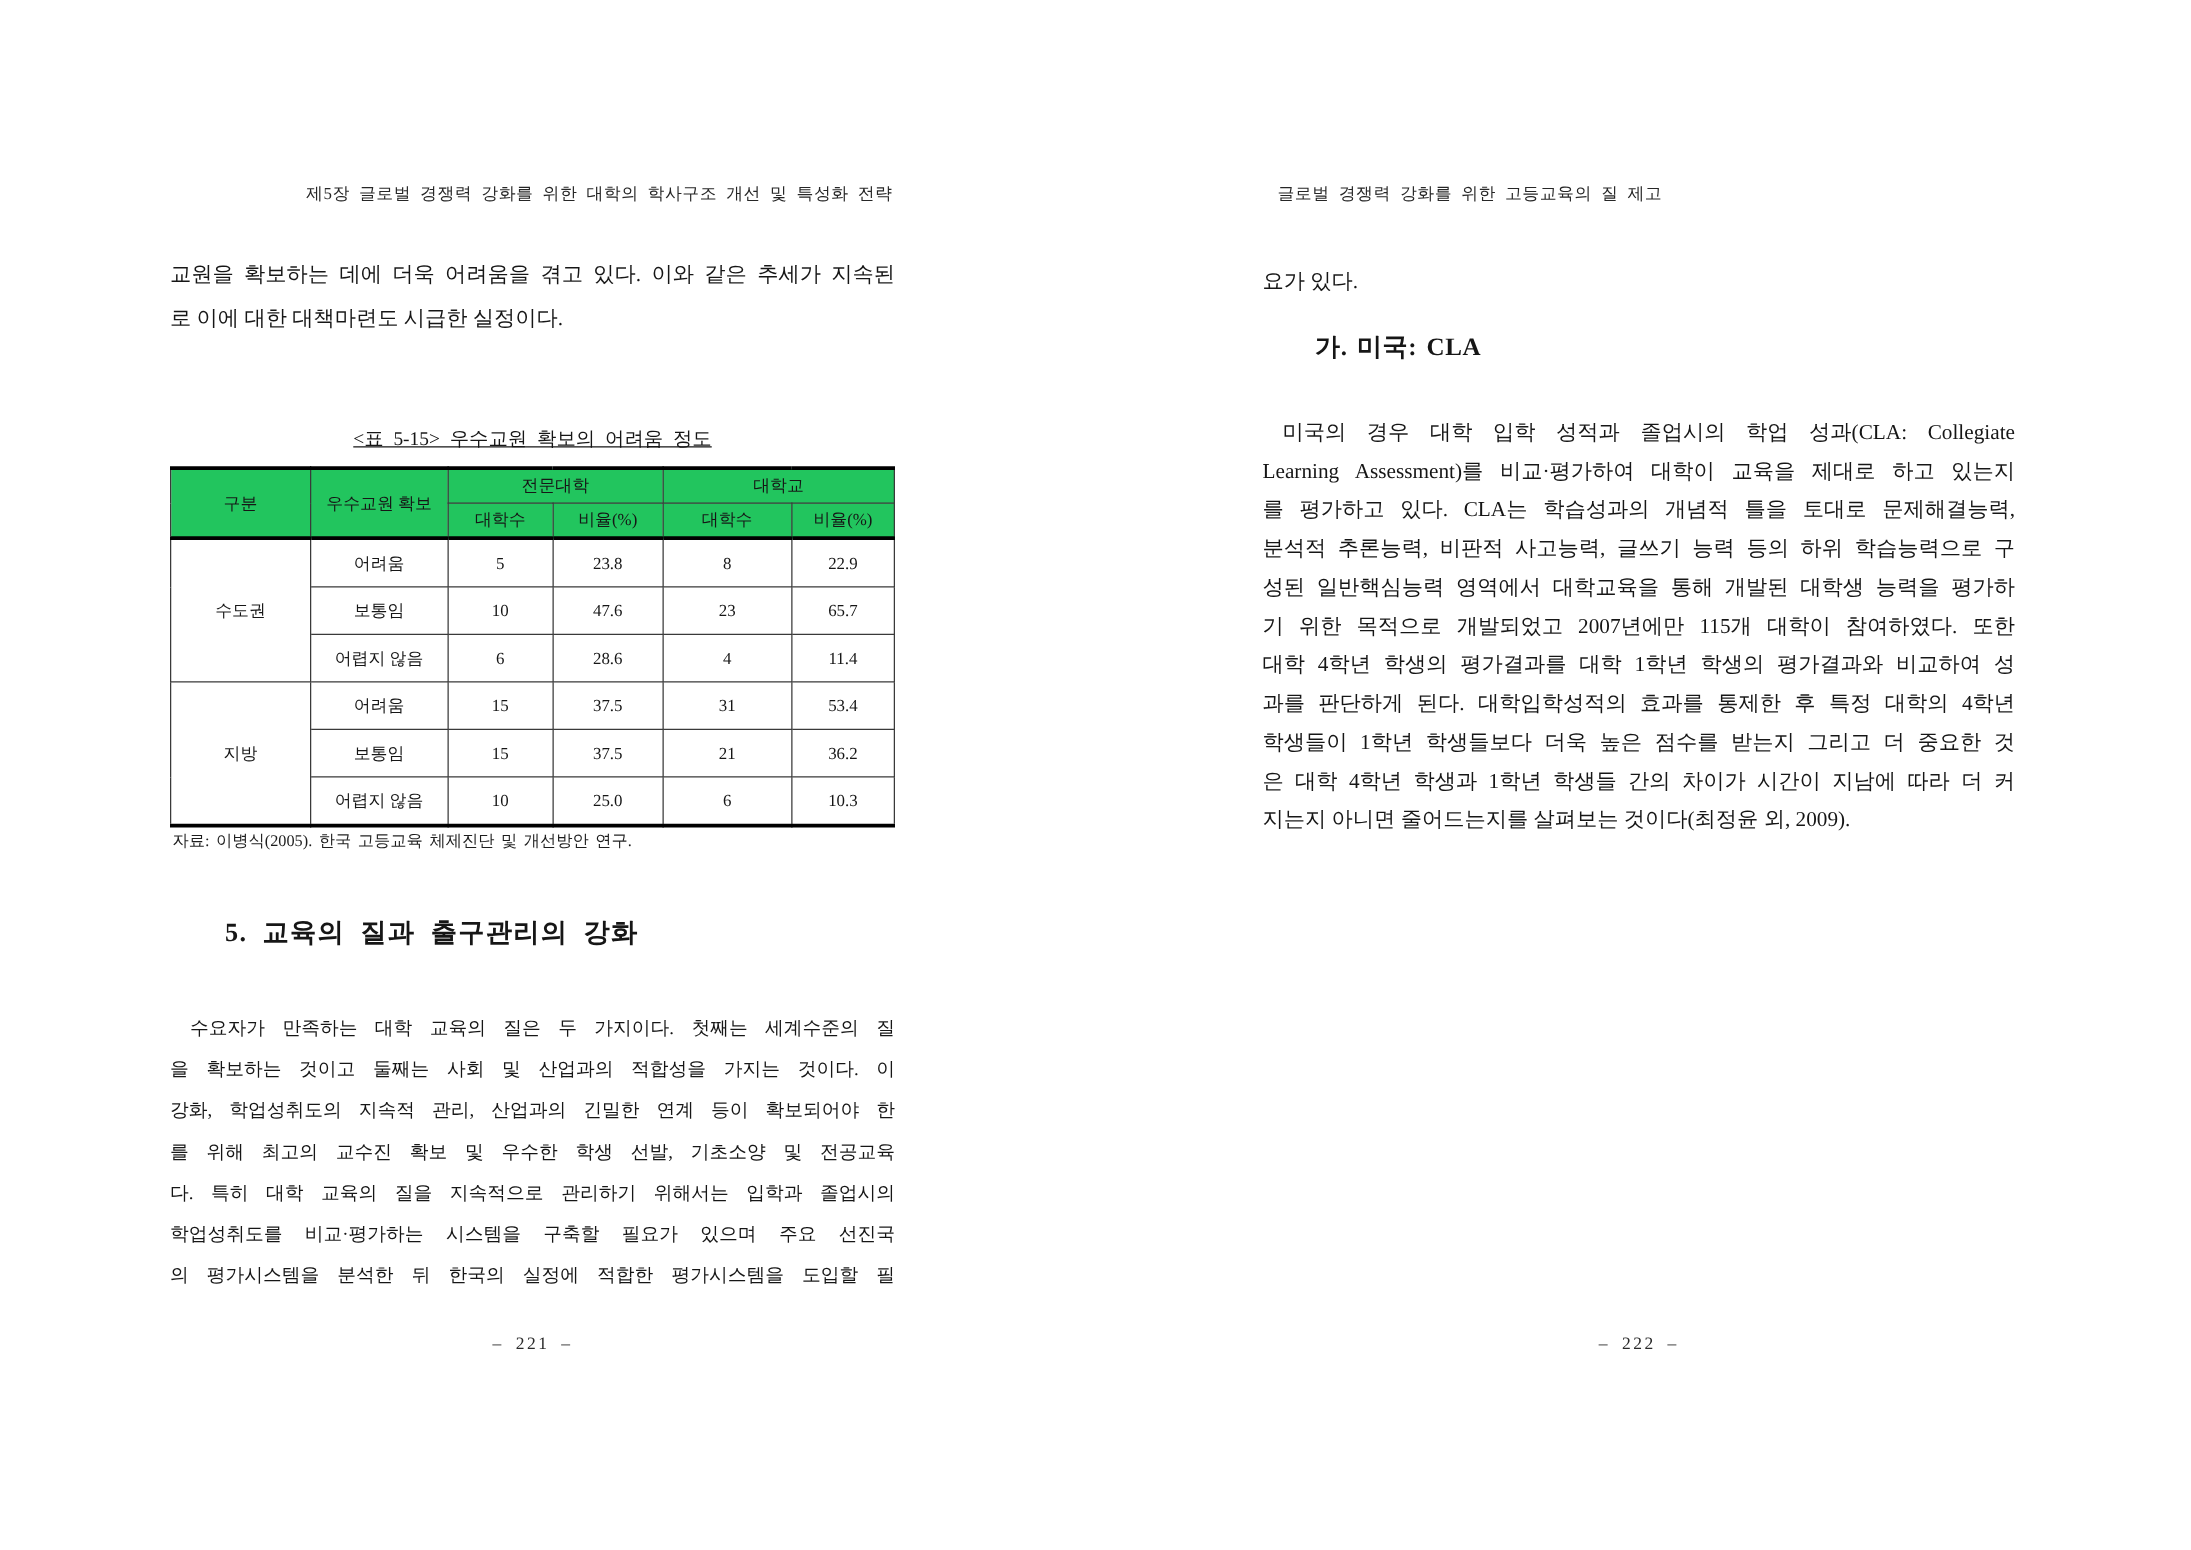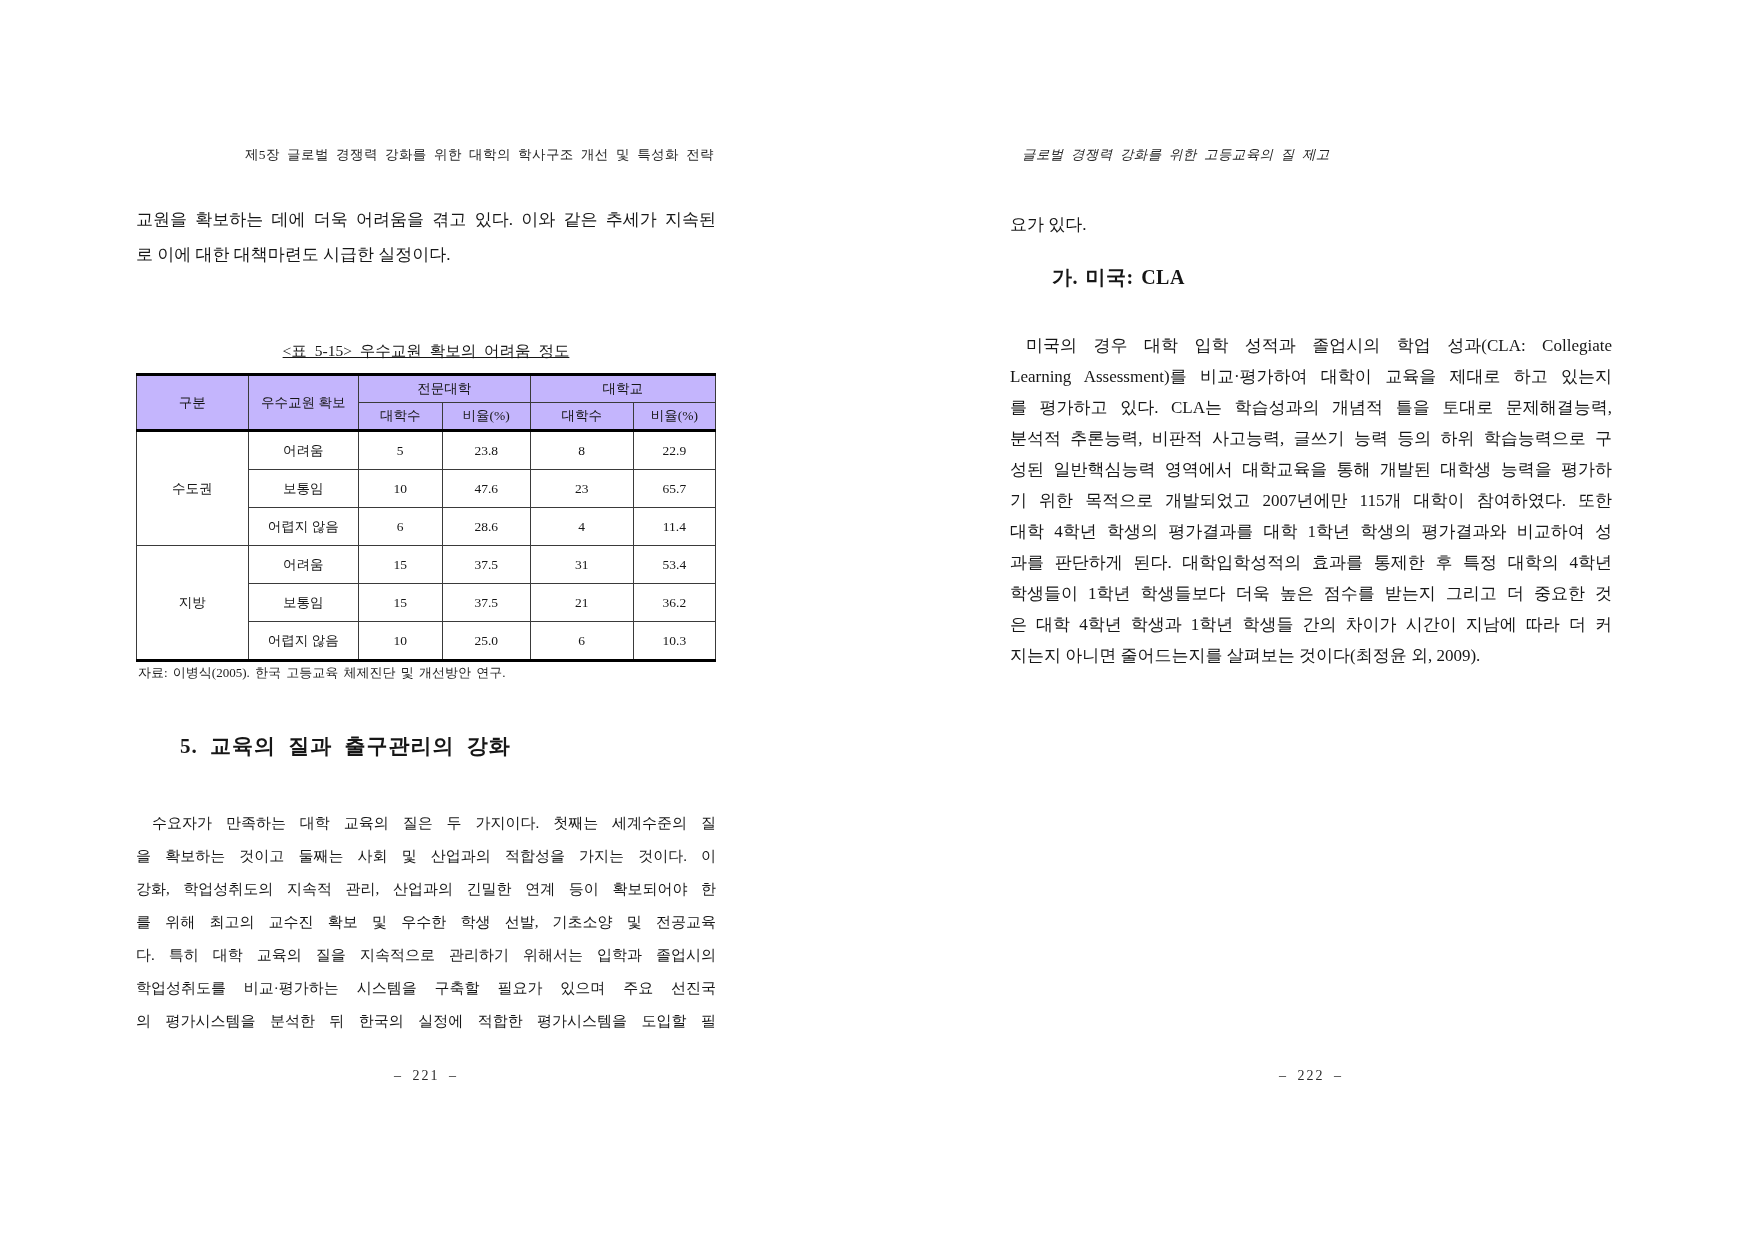--- a/index.html
+++ b/index.html
@@ -6,37 +6,37 @@
   body{
     width:1753px;height:1240px;background:#ffffff;position:relative;overflow:hidden;
     font-family:"Liberation Serif","DejaVu Serif",serif;color:#161616;
   }
   .page-col{position:absolute;top:0;height:1240px;}
   .col-left{left:136px;width:580px;}
   .col-right{left:1010px;width:602px;}
 
   .running-header{position:absolute;top:146px;font-size:13.5px;letter-spacing:0.4px;word-spacing:3.5px;color:#262626;white-space:nowrap;}
   .col-left .running-header{right:2px;text-align:right;}
-  .col-right .running-header{left:12px;font-style:italic;}
+  .col-right .running-header{left:12px;}
 
   .para{position:absolute;left:0;right:0;}
   .line{text-align:justify;text-align-last:justify;word-break:keep-all;overflow:hidden;}
   .line.last{text-align:justify;text-align-last:left;}
   .line.indent{text-indent:16px;}
 
   .p1{top:202px;font-size:17px;line-height:35px;}
   .p2{top:807px;font-size:15px;line-height:33px;}
   .rp0{top:209px;font-size:17px;line-height:31px;}
   .rp1{top:330px;font-size:17px;line-height:31px;}
 
   .table-title{position:absolute;top:341px;left:0;right:0;text-align:center;font-size:15.5px;word-spacing:4px;text-decoration:underline;}
   table.t515{position:absolute;top:373px;left:0;width:580px;border-collapse:collapse;font-size:13.5px;table-layout:fixed;}
   table.t515 th,table.t515 td{border:1px solid #3a3a3a;text-align:center;vertical-align:middle;padding:0;font-weight:400;}
   table.t515{border-top:3px solid #000;border-bottom:3px solid #000;}
-  table.t515 thead th{background:#c4b5fd;height:26px;}
+  table.t515 thead th{background:#22c55e;height:26px;}
   table.t515 thead tr.hrow2 th{border-bottom:3px solid #000;}
   table.t515 thead th.span2{border-bottom:3px solid #000;}
   table.t515 tbody td{height:37px;background:#ffffff;}
 
   .source{position:absolute;top:664px;left:2px;font-size:13px;word-spacing:2px;color:#1d1d1d;}
 
   .sec-heading{position:absolute;top:732px;left:44px;font-size:21px;font-weight:600;letter-spacing:1px;word-spacing:6px;white-space:nowrap;}
   .sub-heading{position:absolute;top:264px;left:42px;font-size:20px;font-weight:600;letter-spacing:0.5px;word-spacing:2px;white-space:nowrap;}
 
   .page-num{position:absolute;top:1068px;left:0;right:0;text-align:center;font-size:14px;letter-spacing:2px;word-spacing:4px;color:#2a2a2a;}

